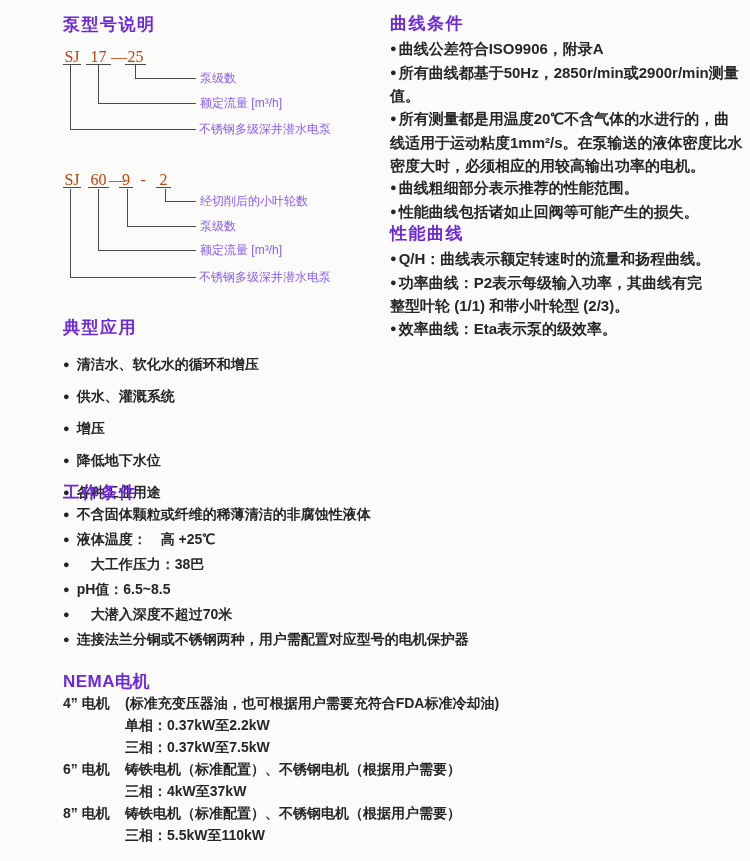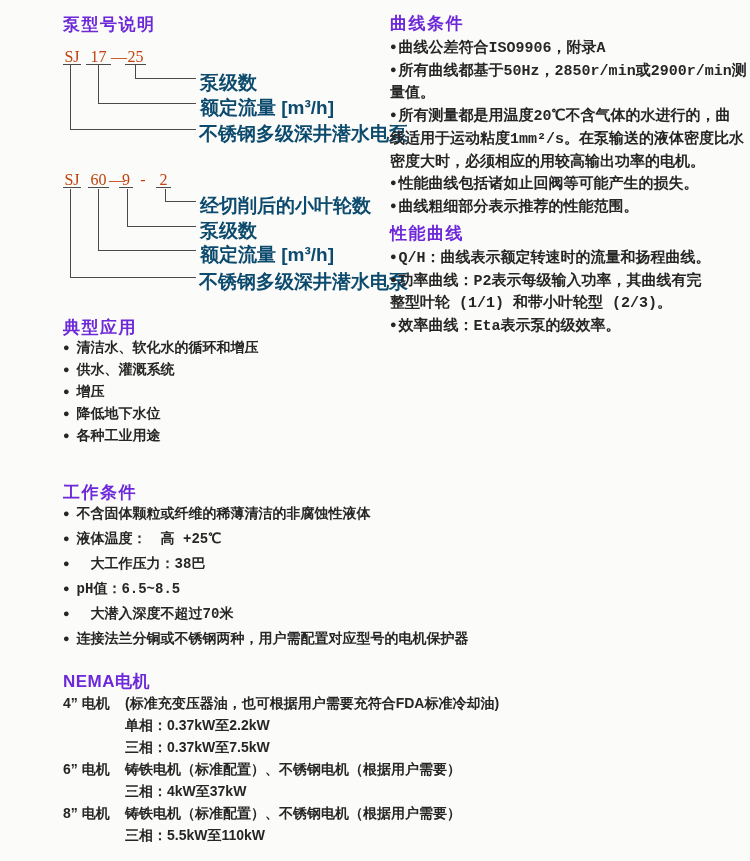--- a/index.html
+++ b/index.html
@@ -23,27 +23,27 @@
     font-family:"Liberation Serif", serif;
     font-size:16px; color:#c2410c; text-align:center;
   }
   .u { border-bottom:1.5px solid #4a4a4a; }
   .conn {
     position:absolute;
     border-left:1.5px solid #4a4a4a;
     border-bottom:1.5px solid #4a4a4a;
   }
   .dlabel {
-    position:absolute; font-size:19px; font-weight:bold;
-    color:#0c4a6e; white-space:nowrap;
+    position:absolute; font-size:12px; font-weight:normal;
+    color:#8b5cf6; white-space:nowrap;
   }
   
   .blist { position:absolute; }
-  .li { font-size:14px; font-weight:bold; line-height:15px;font-family:Liberation Mono, monospace; }
-  .apps .li { margin-bottom:6px; }
+  .li { font-size:14px; font-weight:bold; line-height:15px; }
+  .apps .li { margin-bottom:6px;margin-top:16px; }
   .work .li { margin-bottom:9px; }
   .mk { font-size:11px; margin-right:7px; position:relative; top:-1px; }
   .tx { white-space:pre-wrap; }
   
   .rc { width:358px; }
   .rc .li { font-size:15px; line-height:22.7px; margin:0; }
   .rc .mk { margin-right:2px; font-size:11px; top:-2px; }
   
   .nema { position:absolute; width:670px; }
   .nrow { display:flex; }
@@ -91,22 +91,22 @@
   <span class="dlabel" style="left:136px; top:98px">不锈钢多级深井潜水电泵</span>
 </div>
 
 <div class="sec-title" style="left:390px; top:12px">曲线条件</div>
 <div class="blist rc" style="left:390px; top:38px">
   <div class="li"><span class="mk">●</span><span class="tx">曲线公差符合ISO9906，附录A</span></div>
   <div class="li"><span class="mk">●</span><span class="tx">所有曲线都基于50Hz，2850r/min或2900r/min测量值。</span></div>
   <div class="li"><span class="mk">●</span><span class="tx">所有测量都是用温度20℃不含气体的水进行的，曲
 线适用于运动粘度1mm²/s。在泵输送的液体密度比水
 密度大时，必须相应的用较高输出功率的电机。</span></div>
+  <div class="li"><span class="mk">●</span><span class="tx">曲线粗细部分表示推荐的性能范围。</span></div>
   <div class="li"><span class="mk">●</span><span class="tx">性能曲线包括诸如止回阀等可能产生的损失。</span></div>
-  <div class="li"><span class="mk">●</span><span class="tx">曲线粗细部分表示推荐的性能范围。</span></div>
 </div>
 
 <div class="sec-title" style="left:390px; top:222px">性能曲线</div>
 <div class="blist rc" style="left:390px; top:248px">
   <div class="li"><span class="mk">●</span><span class="tx">Q/H：曲线表示额定转速时的流量和扬程曲线。</span></div>
   <div class="li"><span class="mk">●</span><span class="tx">功率曲线：P2表示每级输入功率，其曲线有完
 整型叶轮 (1/1) 和带小叶轮型 (2/3)。</span></div>
   <div class="li"><span class="mk">●</span><span class="tx">效率曲线：Eta表示泵的级效率。</span></div>
 </div>
 

